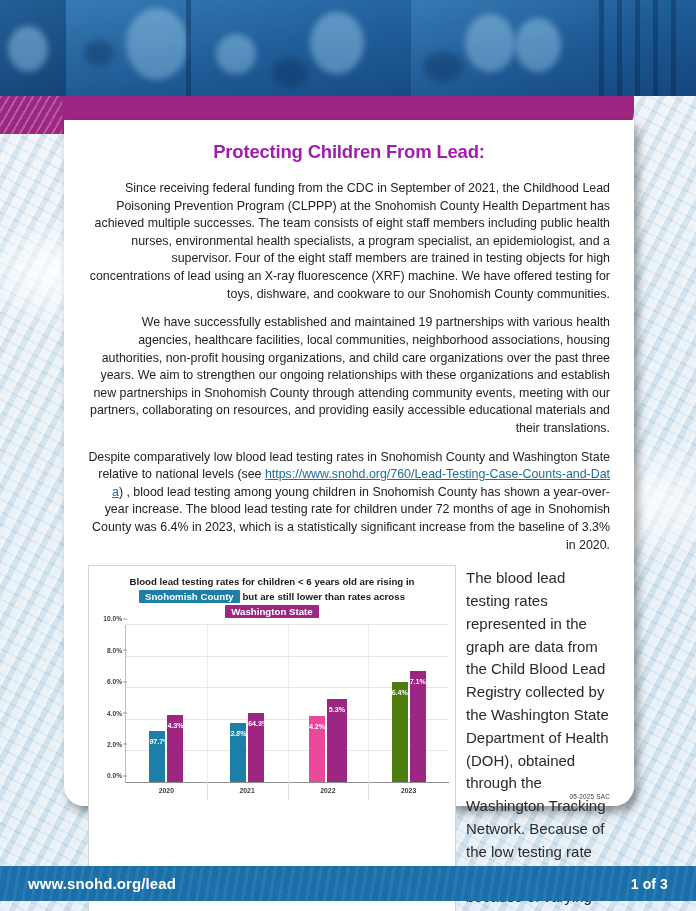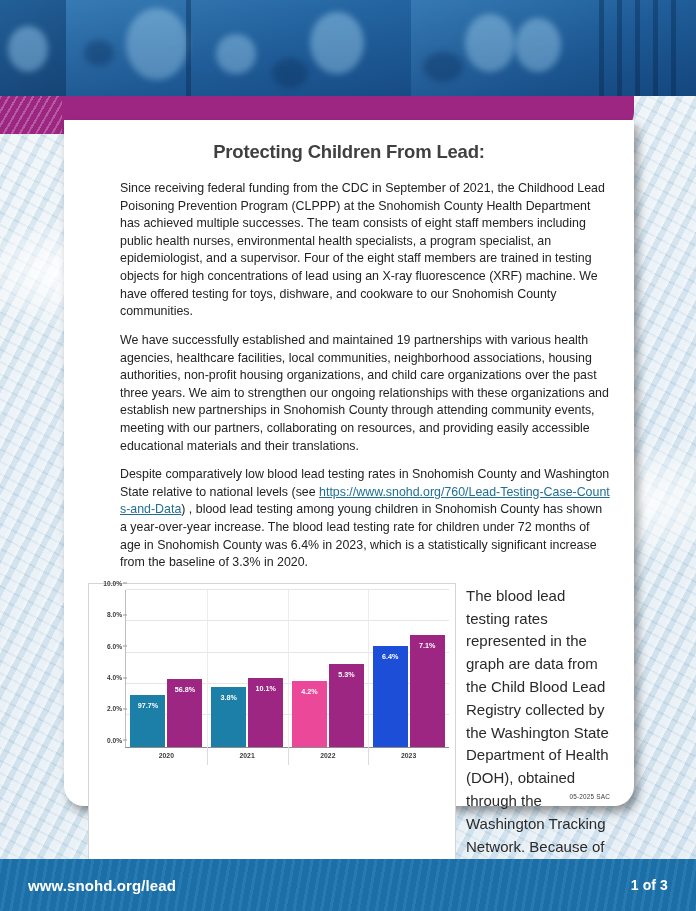--- a/index.html
+++ b/index.html
@@ -65,32 +65,31 @@
     border-radius: 0 0 20px 20px;
     box-shadow: 4px 6px 10px rgba(0,0,0,.38);
     padding: 20px 24px 10px 24px;
   }
 
   #doc-title { text-align: center; margin-bottom: 16px; }
   #doc-title .tl {
     display: block;
     font-weight: bold;
     font-size: 18.5px;
-    color: #404040;
+    color: #a21caf;
     letter-spacing: -.2px;
     line-height: 1.3;
   }
 
   .para {
     font-size: 12.4px;
     line-height: 1.42;
     color: #232323;
     margin-bottom: 11px;
-    text-align: left;
-    margin-left: 32px;
+    text-align: right;
   }
   .para a {
     color: #1f6f94;
     text-decoration: underline;
     word-break: break-all;
   }
 
   
   #figure-row { display: flex; gap: 10px; margin-top: 4px; }
 
@@ -124,21 +123,21 @@
     font-size: 6.6px; color: #3b3b3b; transform: translateY(-50%); white-space: nowrap;
     font-weight: bold;
   }
   .ytick::after{
     content:""; position:absolute; left: calc(100% + 1px); top:50%; width:4px; height:1px; background:#9a9a9a;
   }
   .gridline { position: absolute; left: 0; right: 0; height: 1px; background: #e6e6e6; }
   .vsep { position: absolute; top: 0; bottom: 0; width: 1px; background: #ececec; }
 
   .group { position: absolute; bottom: 0; display: flex; align-items: flex-end; justify-content: center; gap: 2px; height: 100%; }
-  .bar { position: relative; width: 35px; }
+  .bar { position: relative; width: 16px; }
   .bar.teal { background: #1b7fa8; }
   .bar.magenta { background: #9c2682; }
   .bar .vlab {
     position: absolute; left: 0; right: 0; top: 6px;
     text-align: center; font-size: 7.2px; font-weight: bold; color: #ffffff;
   }
   .xlab {
     position: absolute; top: 100%; margin-top: 5px; left: 0; right: 0;
     text-align: center; font-size: 6.8px; color: #3b3b3b; font-weight: bold;
   }
@@ -152,21 +151,21 @@
     padding-top: 2px;
   }
 
   #doc-code {
     position: absolute; right: 24px; bottom: 6px;
     font-size: 6.4px; color: #3a3a3a; letter-spacing: .2px;
   }
 
   
   #footer-bar {
-    position: absolute; left: 0; bottom: 0; width: 696px; height: 52px;
+    position: absolute; left: 0; bottom: 10px; width: 696px; height: 35px;
     background:
       repeating-linear-gradient(100deg, rgba(255,255,255,.05) 0 3px, rgba(0,0,0,.04) 3px 9px),
       #1d73ae;
     display: flex; align-items: center; justify-content: space-between;
     padding: 0 28px;
   }
   #footer-url, #footer-page {
     color: #ffffff; font-weight: bold; font-size: 15px; letter-spacing: .1px;
   }
   #footer-page { font-size: 14px; }
@@ -209,20 +208,21 @@
   </div>
 
   <p class="para">Since receiving federal funding from the CDC in September of 2021, the Childhood Lead Poisoning Prevention Program (CLPPP) at the Snohomish County Health Department has achieved multiple successes. The team consists of eight staff members including public health nurses, environmental health specialists, a program specialist, an epidemiologist, and a supervisor. Four of the eight staff members are trained in testing objects for high concentrations of lead using an X-ray fluorescence (XRF) machine. We have offered testing for toys, dishware, and cookware to our Snohomish County communities.</p>
   <p class="para">We have successfully established and maintained 19 partnerships with various health agencies, healthcare facilities, local communities, neighborhood associations, housing authorities, non-profit housing organizations, and child care organizations over the past three years. We aim to strengthen our ongoing relationships with these organizations and establish new partnerships in Snohomish County through attending community events, meeting with our partners, collaborating on resources, and providing easily accessible educational materials and their translations.</p>
 
   <p class="para"><span>Despite comparatively low blood lead testing rates in Snohomish County and Washington State relative to national levels (see </span><a href="#">https://www.snohd.org/760/Lead-Testing-Case-Counts-and-Data</a><span>) , blood lead testing among young children in Snohomish County has shown a year-over-year increase. The blood lead testing rate for children under 72 months of age in Snohomish County was 6.4% in 2023, which is a statistically significant increase from the baseline of 3.3% in 2020.</span></p>
 
   <div id="figure-row">
 
     <div id="chart-box">
+      <div id="chart-title"><span>Blood lead testing rates for children &lt; 6 years old are rising in </span><span class="hl-teal">Snohomish County</span><span> but are still lower than rates across </span><span class="hl-magenta">Washington State</span></div>
 
       <div id="plot-wrap">
         <div id="plot">
 
         <div class="ytick" style="bottom: 0%;">0.0%</div>
             <div class="gridline" style="bottom: 20%;"></div>
             <div class="ytick" style="bottom: 20%;">2.0%</div>
             <div class="gridline" style="bottom: 40%;"></div>
             <div class="ytick" style="bottom: 40%;">4.0%</div>
             <div class="gridline" style="bottom: 60%;"></div>
@@ -235,44 +235,44 @@
             <div class="xsep" style="left: 25%;"></div>
             <div class="vsep" style="left: 50%;"></div>
             <div class="xsep" style="left: 50%;"></div>
             <div class="vsep" style="left: 75%;"></div>
             <div class="xsep" style="left: 75%;"></div>
             <div class="group" style="left: 0%; width: 25%;">
               <div class="bar teal" style="background: rgb(27, 127, 168); height: 33%;">
                 <span class="vlab">97.7%</span>
               </div>
               <div class="bar magenta" style="background: rgb(156, 38, 130); height: 43%;">
-                <span class="vlab">56.8%</span>
+                <span class="vlab">4.3%</span>
               </div>
               <div class="xlab">2020</div>
             </div>
             <div class="group" style="left: 25%; width: 25%;">
-              <div class="bar teal" style="background: rgb(27, 127, 168); height: 38%;">
+              <div class="bar teal" style="background: rgb(27, 127, 168); height: 38%; font-style: italic;">
                 <span class="vlab">3.8%</span>
               </div>
               <div class="bar magenta" style="background: rgb(156, 38, 130); height: 44%;">
-                <span class="vlab">10.1%</span>
+                <span class="vlab">64.3%</span>
               </div>
               <div class="xlab">2021</div>
             </div>
             <div class="group" style="left: 50%; width: 25%;">
               <div class="bar teal" style="background: #ec4899; height: 42%;">
                 <span class="vlab">4.2%</span>
               </div>
               <div class="bar magenta" style="background: rgb(156, 38, 130); height: 53%; padding-left: 20px;">
                 <span class="vlab">5.3%</span>
               </div>
               <div class="xlab">2022</div>
             </div>
             <div class="group" style="left: 75%; width: 25%;">
-              <div class="bar teal" style="background: #1d4ed8; height: 64%;">
+              <div class="bar teal" style="background: #4d7c0f; height: 64%;">
                 <span class="vlab">6.4%</span>
               </div>
               <div class="bar magenta" style="background: rgb(156, 38, 130); height: 71%;">
                 <span class="vlab">7.1%</span>
               </div>
               <div class="xlab">2023</div>
             </div>
           </div>
       </div>
     </div>

